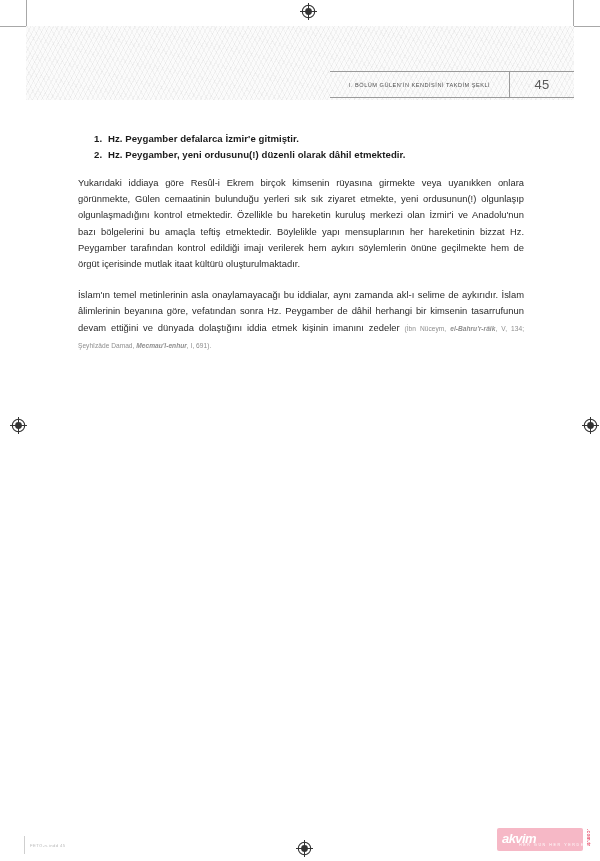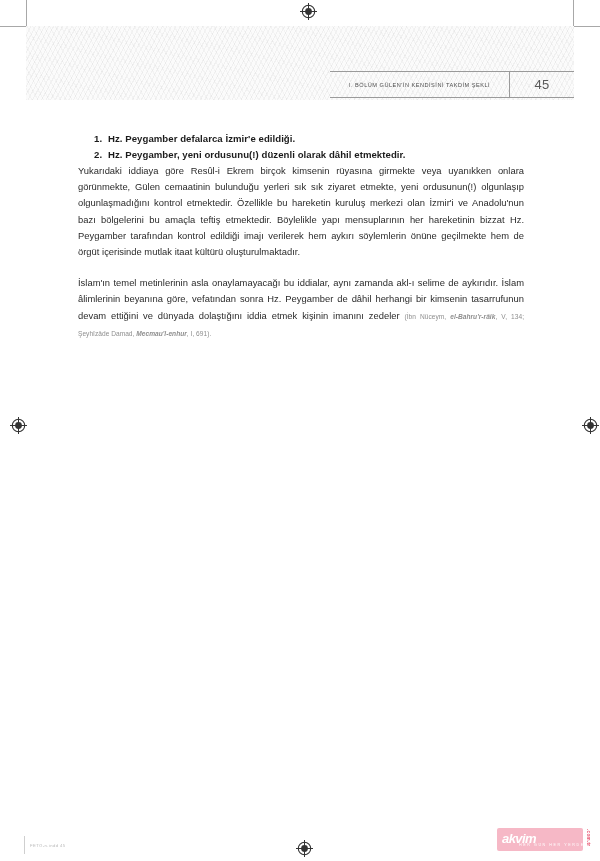--- a/index.html
+++ b/index.html
@@ -130,21 +130,21 @@
   }
 
   .para {
     margin: 0;
     font-size: 9.4px;
     line-height: 16.2px;
     color: #2a2a2a;
     text-align: justify;
     letter-spacing: 0.01px;
   }
-  .para-first { }
+  .para-first { margin-top: 12px; }
   .para-second { margin-top: 15px; }
 
   .citation {
     font-size: 6.6px;
     color: #8e8e8e;
     letter-spacing: 0.02px;
   }
   .citation .t { font-style: italic; font-weight: bold; }
 
   
@@ -262,21 +262,21 @@
     <div class="running-head-title">I. BÖLÜM GÜLEN'İN KENDİSİNİ TAKDİM ŞEKLİ</div>
     <div class="running-head-sep"></div>
     <div class="running-head-page">45</div>
   </div>
 
   <div class="content">
 
     <ol class="numbered-list">
       <li>
         <span class="num">1.</span>
-        <span class="item-text">Hz. Peygamber defalarca İzmir'e edildiği.</span>
+        <span class="item-text">Hz. Peygamber defalarca İzmir'e gitmiştir.</span>
       </li>
       <li>
         <span class="num">2.</span>
         <span class="item-text">Hz. Peygamber, yeni ordusunu(!) düzenli olarak dâhil etmektedir.</span>
       </li>
     </ol>
 
     <p class="para para-first">Yukarıdaki iddiaya göre Resûl-i Ekrem birçok kimsenin rüyasına girmekte veya uyanıkken onlara görünmekte, Gülen cemaatinin bulunduğu yerleri sık sık ziyaret etmekte, yeni ordusunun(!) olgunlaşıp olgunlaşmadığını kontrol etmektedir. Özellikle bu hareketin kuruluş merkezi olan İzmir'i ve Anadolu'nun bazı bölgelerini bu amaçla teftiş etmektedir. Böylelikle yapı mensuplarının her hareketinin bizzat Hz. Peygamber tarafından kontrol edildiği imajı verilerek hem aykırı söylemlerin önüne geçilmekte hem de örgüt içerisinde mutlak itaat kültürü oluşturulmaktadır.</p>
 
     <p class="para para-second">

